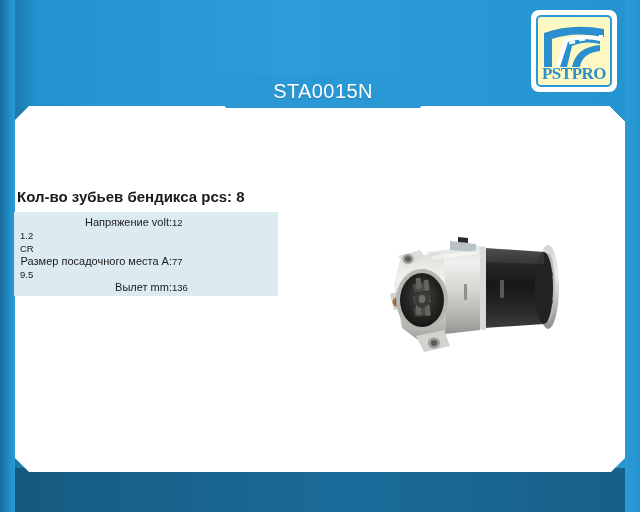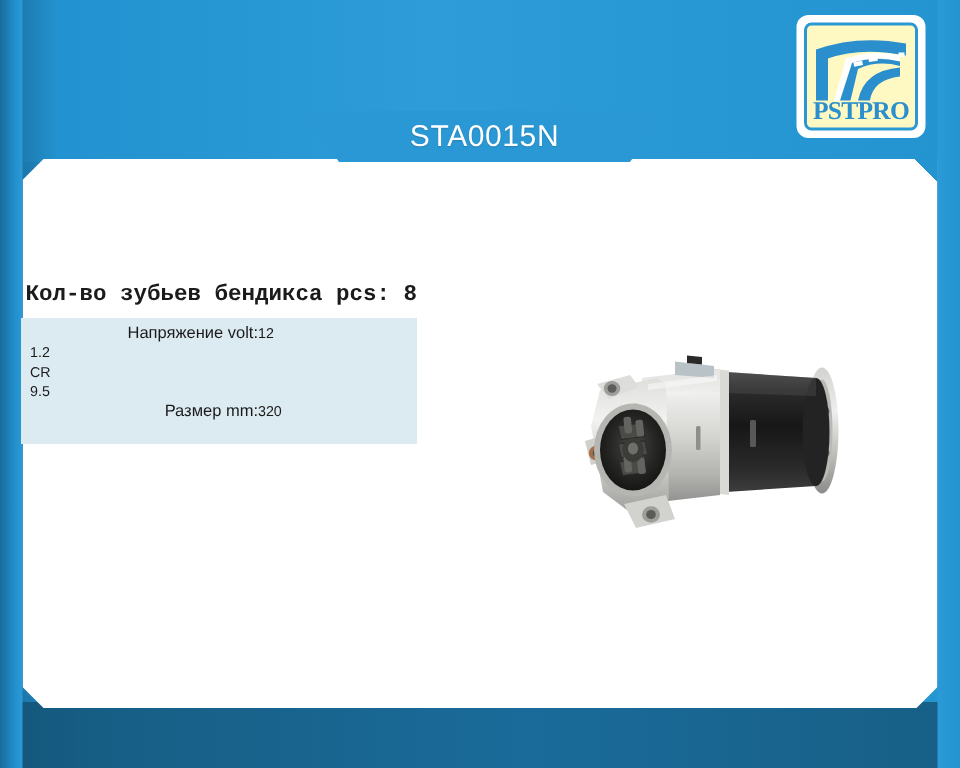--- a/index.html
+++ b/index.html
@@ -162,21 +162,20 @@
 
   
   .spec-heading {
     position: absolute;
     left: 17px;
     top: 188px;
     font-size: 15px;
     font-weight: 700;
     color: #1b1b1b;
     white-space: nowrap;
-    font-family: Liberation Mono, monospace;
   }
 
   
   .spec-table {
     position: absolute;
     left: 14px;
     top: 212px;
     width: 264px;
     height: 84px;
     background: #dceaf2;
@@ -257,25 +256,29 @@
       <span class="spec-label">Напряжение volt:</span>
       <span class="spec-value">12</span>
     </div>
     <div class="spec-row">
       <span class="spec-value">1.2</span>
     </div>
     <div class="spec-row">
       <span class="spec-value">CR</span>
     </div>
     <div class="spec-row">
+      <span class="spec-label">Размер посадочного места A:</span>
+      <span class="spec-value">77</span>
+    </div>
+    <div class="spec-row">
       <span class="spec-value">9.5</span>
     </div>
     <div class="spec-row">
-      <span class="spec-label">Размер mm:</span>
-      <span class="spec-value">320</span>
+      <span class="spec-label">Вылет mm:</span>
+      <span class="spec-value">136</span>
     </div>
   </div>
 
   <div class="product-image">
     <svg width="210" height="170" viewBox="0 0 210 170">
       <defs>
         <linearGradient id="alum" x1="0" y1="0" x2="0" y2="1">
           <stop offset="0%" stop-color="#c9c9c7"></stop>
           <stop offset="18%" stop-color="#efefed"></stop>
           <stop offset="48%" stop-color="#d6d6d3"></stop>

